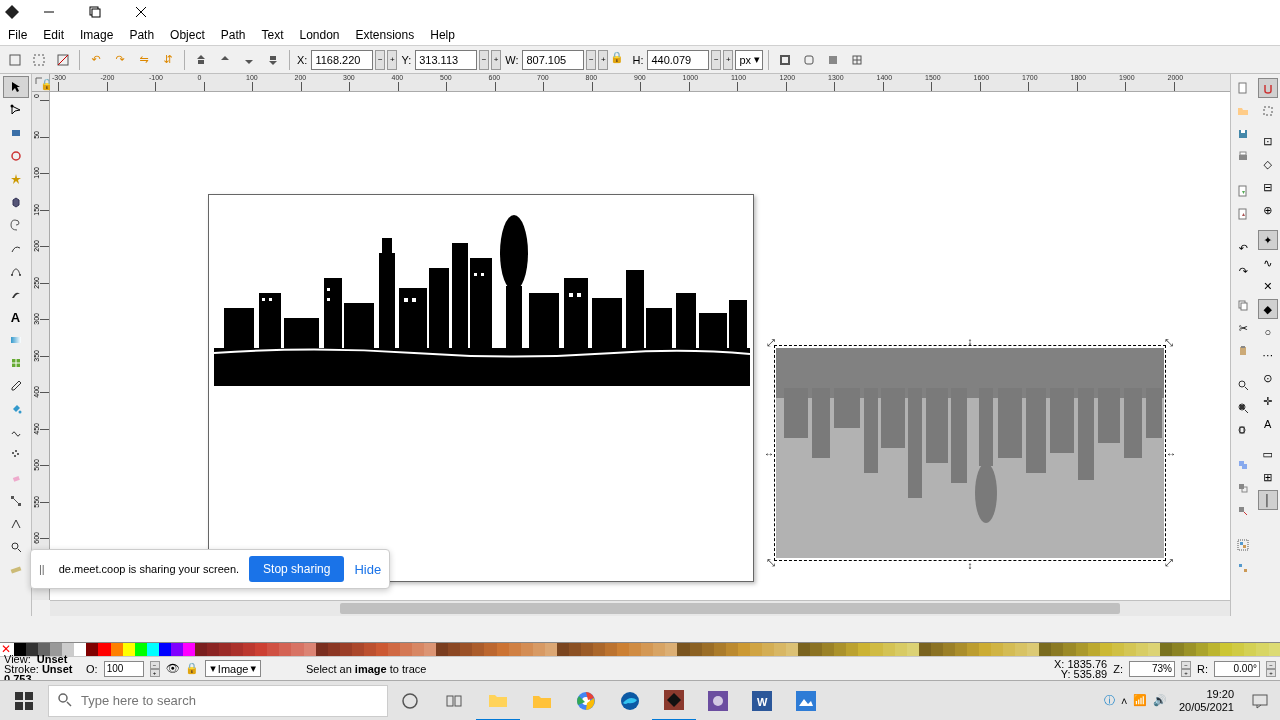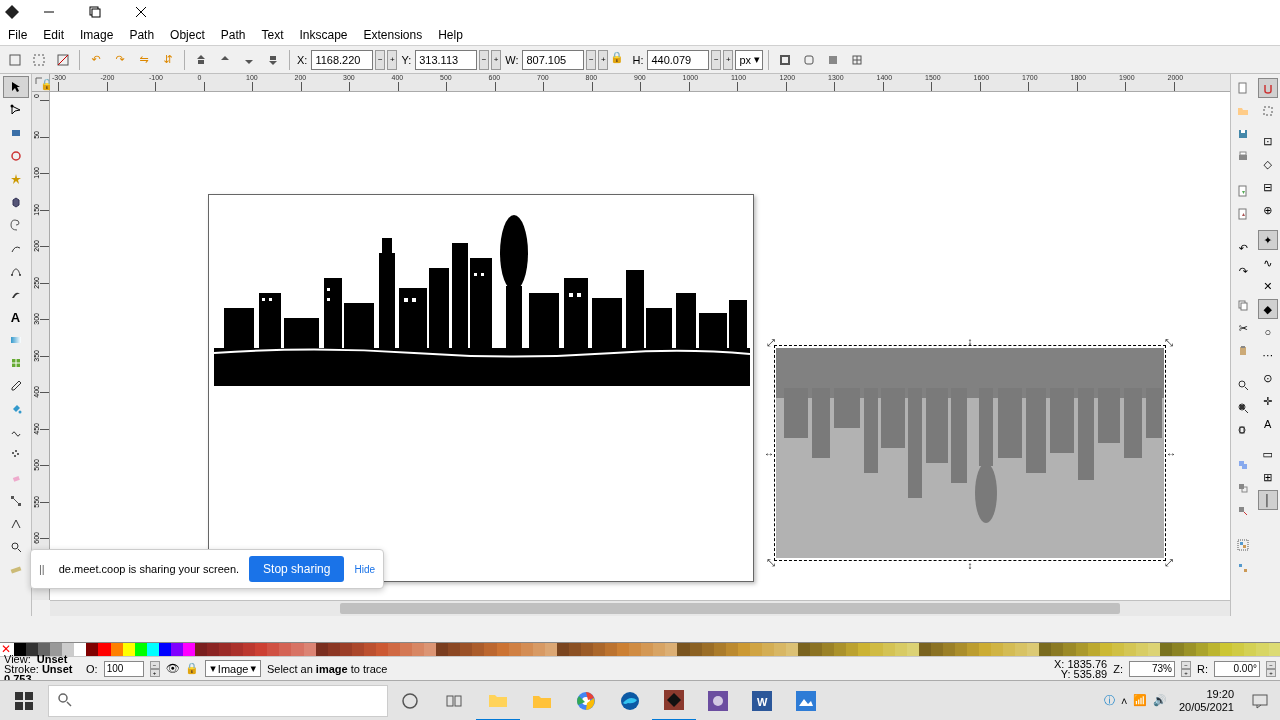--- a/index.html
+++ b/index.html
@@ -55,31 +55,31 @@
 .scrollbar-h { position:absolute; left:50px; right:50px; bottom:0; height:16px; background:#e8e8e8; border-top:1px solid #c0c0c0; }
 .scrollbar-h .thumb { position:absolute; top:2px; bottom:2px; left:290px; width:780px; background:#c0c0c0; border-radius:2px; }
 
 .toolbox-right { position:absolute; right:0; top:0; bottom:0; width:50px; background:#f0f0f0; border-left:1px solid #c0c0c0; display:flex; }
 .toolbox-right .col { width:25px; display:flex; flex-direction:column; align-items:center; padding-top:4px; gap:3px; }
 .toolbox-right .rbtn { width:20px; height:20px; display:flex; align-items:center; justify-content:center; border:1px solid transparent; cursor:pointer; }
 
 .sharing-bar { position:absolute; left:30px; bottom:27px; background:#fff; border:1px solid #ccc; border-radius:4px; box-shadow:0 2px 6px rgba(0,0,0,0.2); padding:6px 8px; display:flex; align-items:center; gap:10px; font-size:12px; z-index:50; }
 .sharing-bar .pause { color:#666; font-size:11px; margin-right:4px; }
 .sharing-bar .stop { background:#1a73e8; color:#fff; padding:6px 14px; border-radius:3px; cursor:pointer; font-size:12px; }
-.sharing-bar .hide { color:#1a73e8; cursor:pointer; font-size:10px; }
+.sharing-bar .hide { color:#1a73e8; cursor:pointer; font-size:13px; }
 
 .palette { position:absolute; left:0; right:0; bottom:64px; height:14px; display:flex; border-top:1px solid #888; border-bottom:1px solid #888; }
 .palette .nox { width:14px; height:14px; position:relative; background:#fff; }
 .palette .nox::after { content:"✕"; color:red; position:absolute; left:1px; top:-1px; font-size:12px; }
 .palette .sw { flex:1; height:14px; }
 
 .statusbar { position:absolute; left:0; right:0; bottom:40px; height:24px; background:#f0f0f0; display:flex; align-items:center; padding:0 4px; font-size:10px; gap:6px; border-top:1px solid #c8c8c8; }
 .statusbar .fs { display:flex; flex-direction:column; font-size:9px; line-height:10px; width:76px; }
 .statusbar .inp { width:40px; height:16px; background:#fff; border:1px solid #888; padding:0 2px; font-size:10px; }
-.statusbar .hint { flex:1; }
+.statusbar .hint { flex:1;margin-left:39px; }
 .statusbar .coord { display:flex; flex-direction:column; font-size:9px; line-height:10px; width:76px; text-align:right; }
 .statusbar .zr { width:46px; height:16px; background:#fff; border:1px solid #888; padding:0 2px; font-size:10px; text-align:right; }
 .statusbar .spinv { display:flex; flex-direction:column; }
 .statusbar .spinv .sb { width:10px; height:8px; font-size:6px; background:#e0e0e0; border:1px solid #999; cursor:pointer; display:flex; align-items:center; justify-content:center; }
 
 .taskbar { position:absolute; left:0; right:0; bottom:0; height:40px; background:#e4e4e4; border-top:1px solid #aaa; display:flex; align-items:center; }
 .taskbar .start { width:48px; height:40px; display:flex; align-items:center; justify-content:center; cursor:pointer; }
 .taskbar .search { flex:0 0 340px; height:32px; margin-left:0; background:#fff; border:1px solid #ccc; display:flex; align-items:center; padding:0 8px; gap:8px; }
 .taskbar .search input { border:none; outline:none; font-size:13px; flex:1; background:transparent; }
 .taskbar .tb-spacer { flex:1; }
@@ -124,21 +124,21 @@
 </div>
 
 <div class="menubar">
   <span class="mi">File</span>
   <span class="mi">Edit</span>
   <span class="mi">Image</span>
   <span class="mi">Path</span>
   <span class="mi">Object</span>
   <span class="mi">Path</span>
   <span class="mi">Text</span>
-  <span class="mi">Inkscape</span>
+  <span class="mi">London</span>
   <span class="mi">Extensions</span>
   <span class="mi">Help</span>
 </div>
 
 <div class="toolbar">
   <div class="tbtn">
       <svg class="svs" viewBox="0 0 12 12">
         <rect x="1" y="1" width="10" height="10" fill="none" stroke="#555"></rect>
       </svg>
     </div>
@@ -846,20 +846,21 @@
         <rect x="10" y="0" width="8" height="8" fill="#333"></rect>
         <rect x="0" y="10" width="8" height="8" fill="#333"></rect>
         <rect x="10" y="10" width="8" height="8" fill="#333"></rect>
       </svg>
   </div>
   <div class="search">
     <span><svg class="sv" viewBox="0 0 16 16">
           <circle cx="6" cy="6" r="4" fill="none" stroke="#666" stroke-width="1.5"></circle>
           <line x1="10" y1="10" x2="14" y2="14" stroke="#666" stroke-width="1.5"></line>
         </svg></span>
+    <input placeholder="Type here to search" style="">
   </div>
   <div class="tbicon">
       <svg width="18" height="18" viewBox="0 0 18 18">
         <circle cx="9" cy="9" r="7" fill="none" stroke="#555" stroke-width="1.5"></circle>
       </svg>
     </div>
   <div class="tbicon">
       <svg width="18" height="18" viewBox="0 0 18 18">
         <rect x="2" y="4" width="6" height="10" fill="none" stroke="#555"></rect>
         <rect x="10" y="4" width="6" height="10" fill="none" stroke="#555"></rect>

